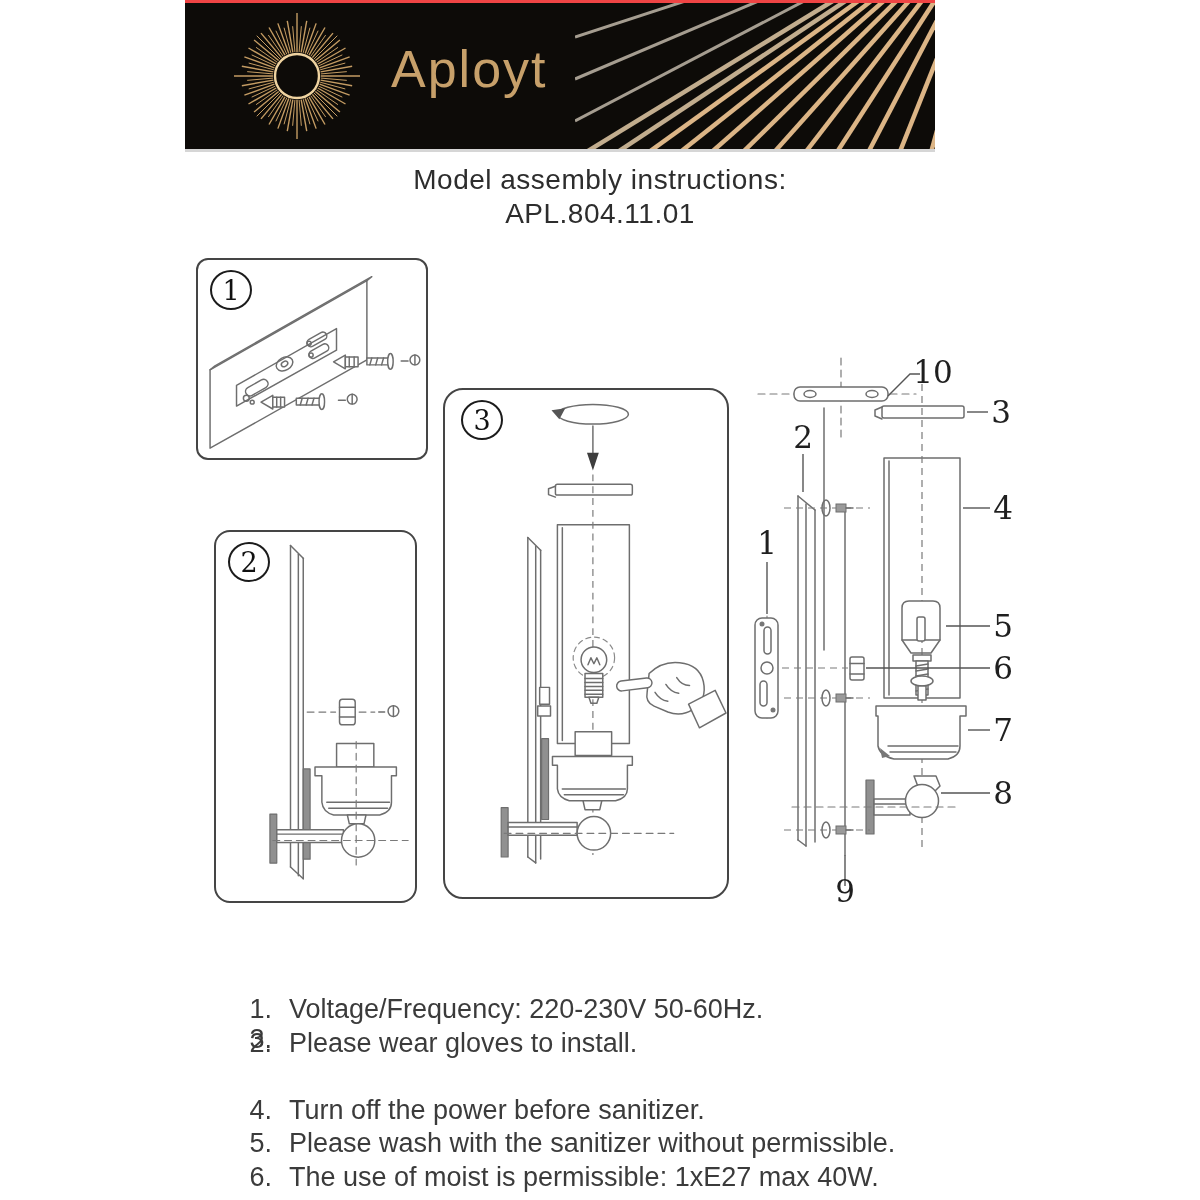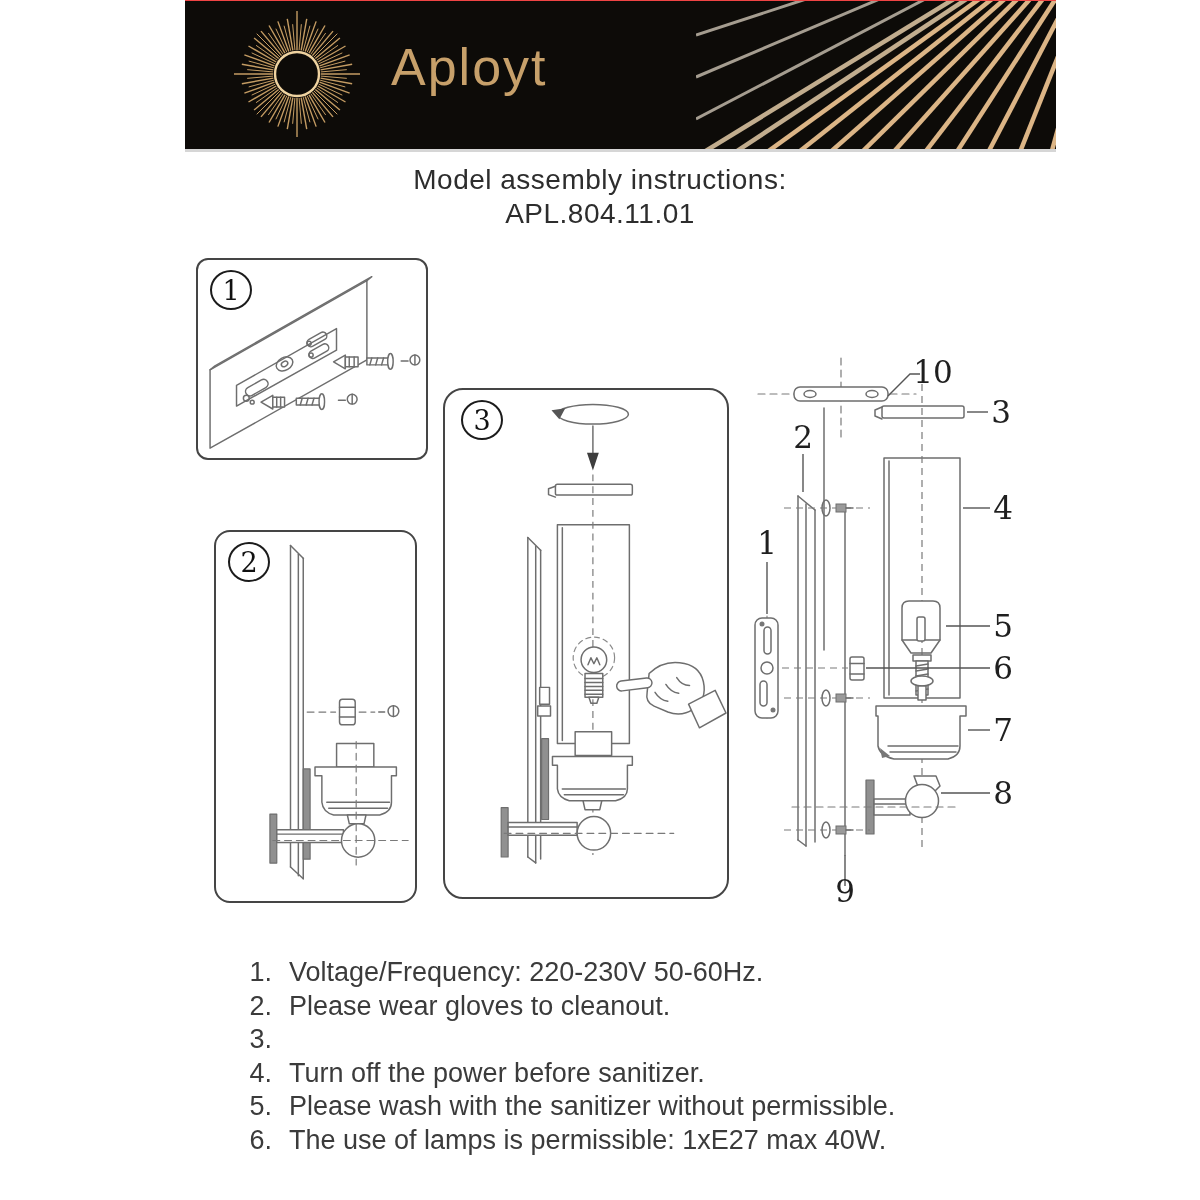--- a/index.html
+++ b/index.html
@@ -1,20 +1,20 @@
 <!DOCTYPE html>
 <html><head>
 <meta charset="utf-8">
 <style>
   html,body{margin:0;padding:0;background:#fff;}
   #page{position:relative;width:1200px;height:1200px;background:#fff;overflow:hidden;
         font-family:"Liberation Sans",sans-serif;}
   
-  #banner{position:absolute;left:185px;top:0;width:871px;height:152px;background:#0d0b08;
-          border-top:1px solid #ef4444;border-bottom:3px solid #d6d6d6;box-sizing:border-box;overflow:hidden;}
+  #banner{position:absolute;left:185px;top:0;width:750px;height:152px;background:#0d0b08;
+          border-top:3px solid #ef4444;border-bottom:3px solid #d6d6d6;box-sizing:border-box;overflow:hidden;}
   #sunburst{position:absolute;left:42px;top:3px;}
   #brand{position:absolute;left:206px;top:36px;font-size:52px;font-weight:300;letter-spacing:2px;
          color:#c7a06a;line-height:60px;}
   #fan{position:absolute;right:0;top:0;}
   
   .title-line{position:absolute;left:0;width:1200px;text-align:center;color:#2d2d2d;
               font-size:28px;font-weight:500;letter-spacing:.5px;}
   #title1{top:164px;} #title2{top:198px;}
   
   .panel{position:absolute;background:#fff;border:2px solid #454545;box-sizing:border-box;}
@@ -31,21 +31,21 @@
   .df{fill:#909090;stroke:#6e6e6e;stroke-width:1.2;}
   .dash{stroke:#7a7a7a;stroke-width:1.2;stroke-dasharray:7 5;fill:none;}
   .dash2{stroke:#8a8a8a;stroke-width:1.2;stroke-dasharray:5 4;fill:none;}
   .ld{stroke:#555;stroke-width:1.4;fill:none;}
   .cl{font-family:"DejaVu Serif",serif;font-size:31px;fill:#1f1f1f;text-anchor:middle;}
   #partsvg{position:absolute;left:740px;top:350px;}
   
   #list{position:absolute;left:230px;top:956px;width:790px;color:#3b3b3b;}
   .li-row{display:flex;height:33.6px;align-items:baseline;font-size:27px;line-height:33.6px;}
   .li-num{width:42px;text-align:right;flex:0 0 auto;}
-  .li-text{padding-left:17px;white-space:nowrap;}
+  .li-text{padding-left:17px;white-space:nowrap;margin-top:37px;}
 </style>
 </head>
 <body>
 
 <div id="page">
 
   <div id="banner">
     <svg id="sunburst" width="140" height="140">
       <circle cx="70" cy="70" r="22" fill="none" stroke="#efd3a0" stroke-width="2.4"></circle>
     <line x1="94" y1="70" x2="133" y2="70" stroke="#c49c63" stroke-width="1.4"></line>
@@ -402,32 +402,32 @@
     <text class="cl" x="193" y="33">10</text>
   </svg>
 
   <div id="list">
     <div class="li-row">
       <span class="li-num">1.</span>
       <span class="li-text">Voltage/Frequency: 220-230V 50-60Hz.</span>
     </div>
     <div class="li-row">
       <span class="li-num">2.</span>
-      <span class="li-text">Please wear gloves to cleanout.</span>
+      <span class="li-text">Please wear gloves to install.</span>
     </div>
     <div class="li-row">
       <span class="li-num">3.</span>
     </div>
     <div class="li-row">
       <span class="li-num">4.</span>
       <span class="li-text">Turn off the power before sanitizer.</span>
     </div>
     <div class="li-row">
       <span class="li-num">5.</span>
       <span class="li-text">Please wash with the sanitizer without permissible.</span>
     </div>
     <div class="li-row">
       <span class="li-num">6.</span>
-      <span class="li-text">The use of lamps is permissible: 1xE27 max 40W.</span>
+      <span class="li-text">The use of moist is permissible: 1xE27 max 40W.</span>
     </div>
   </div>
 
 </div>
 
 </body></html>

